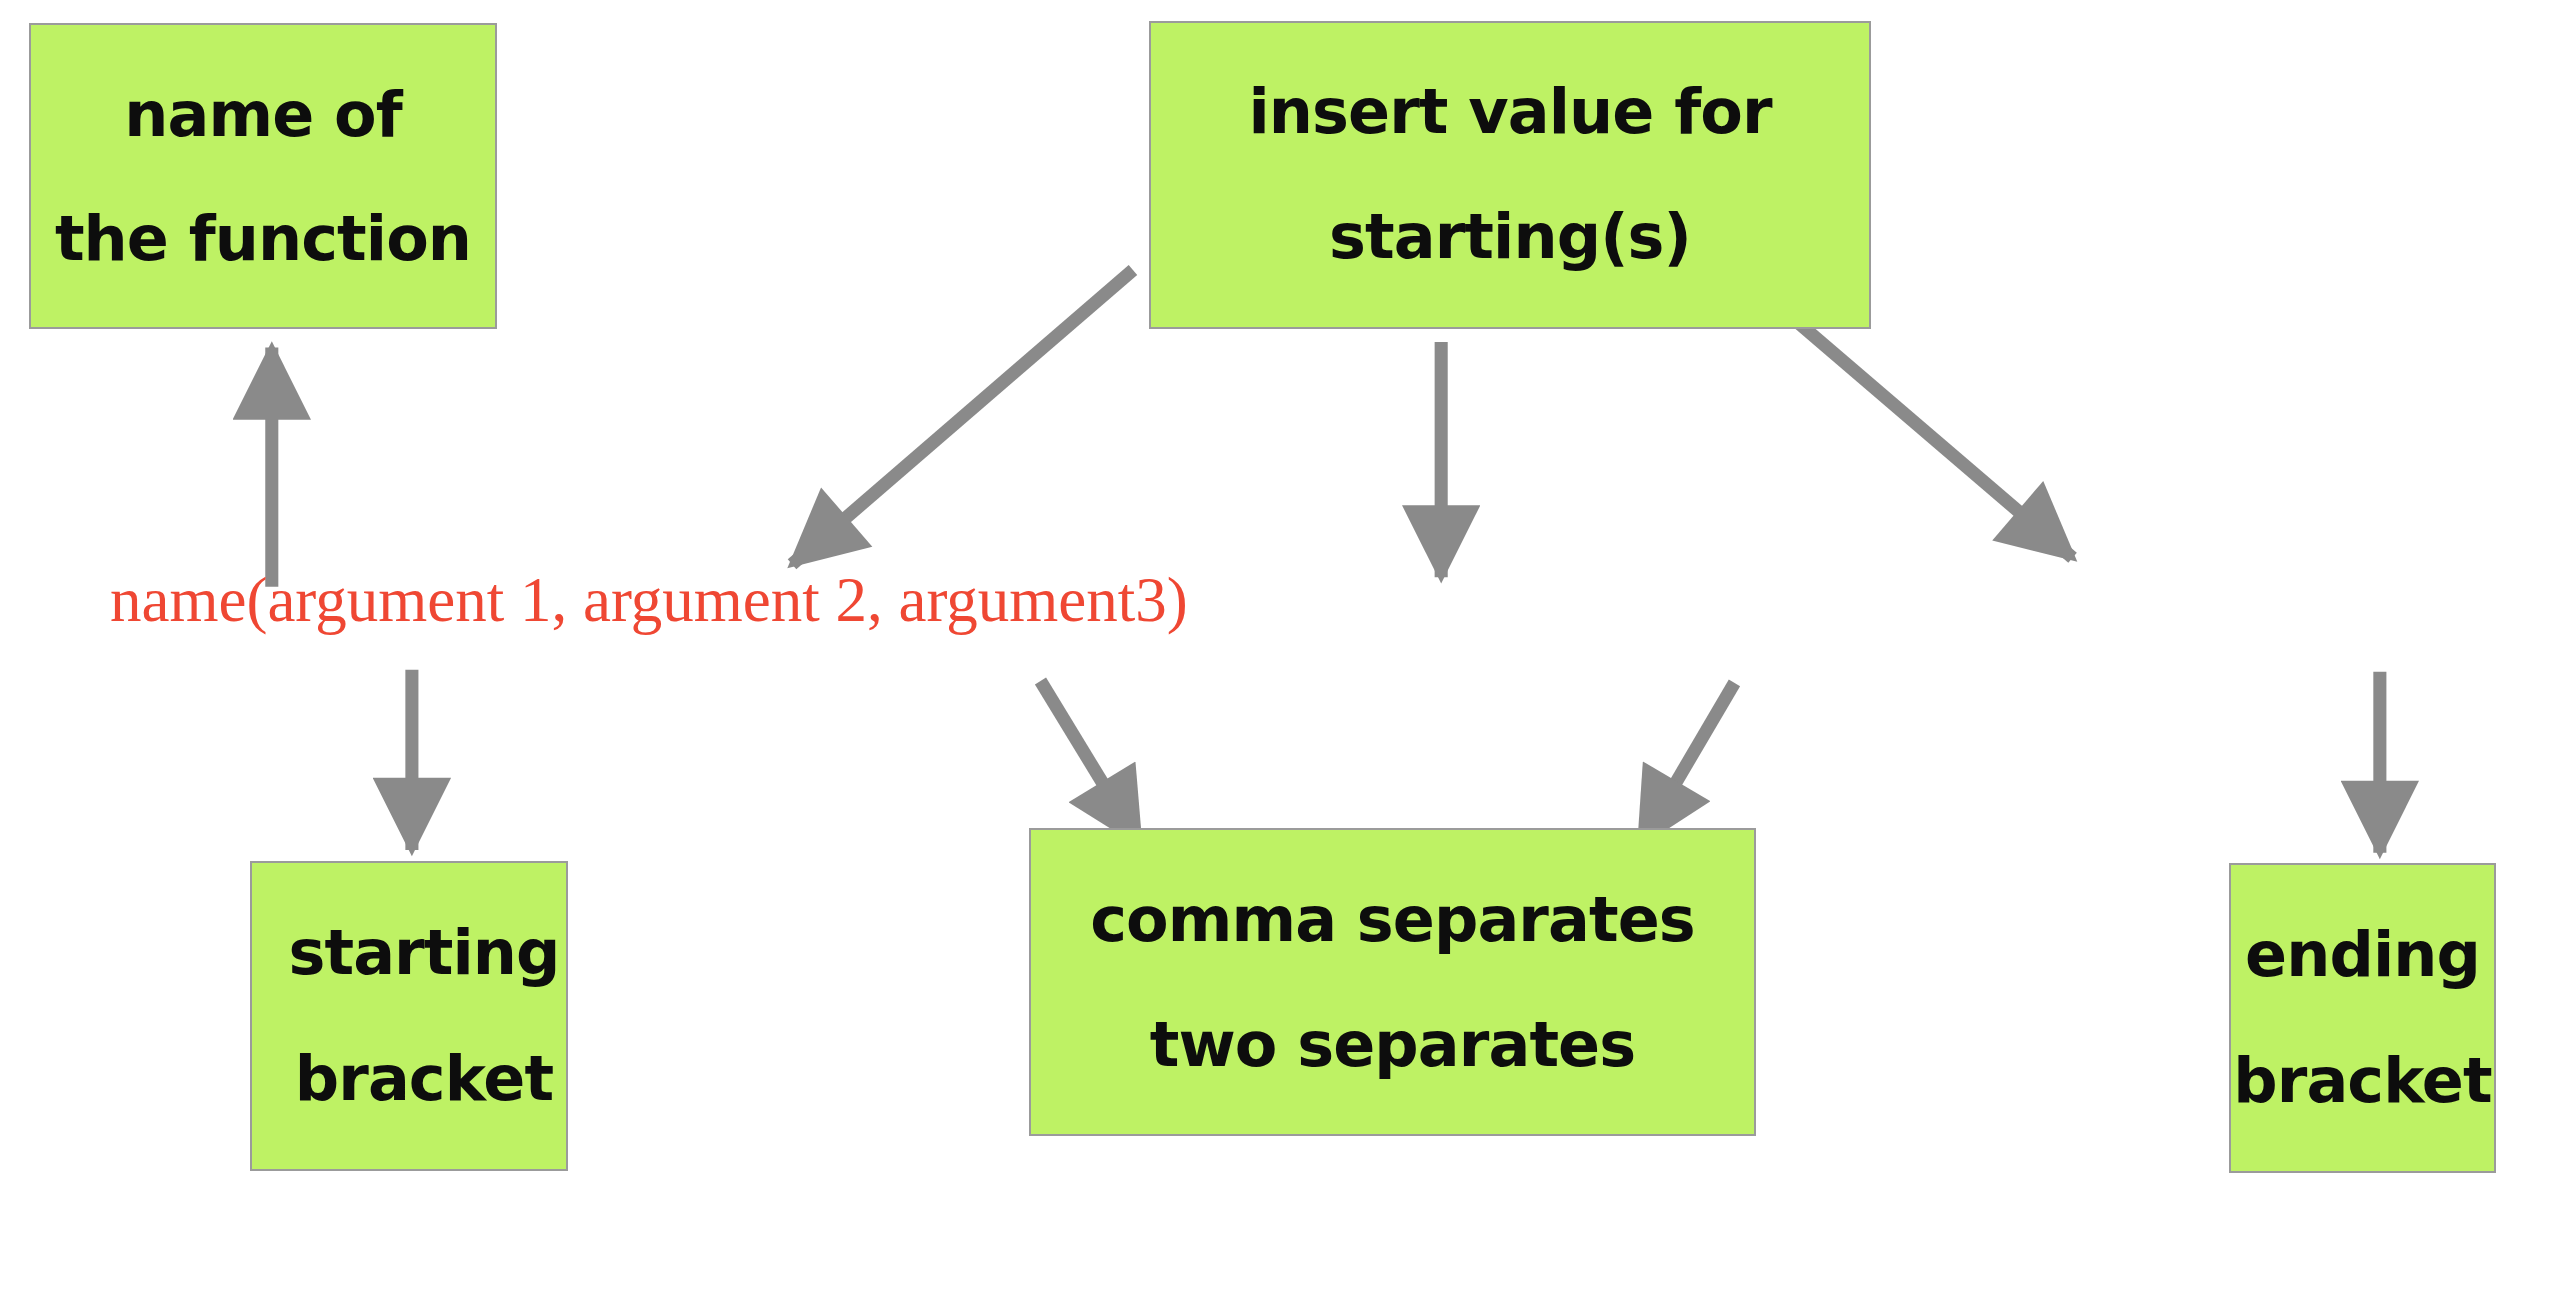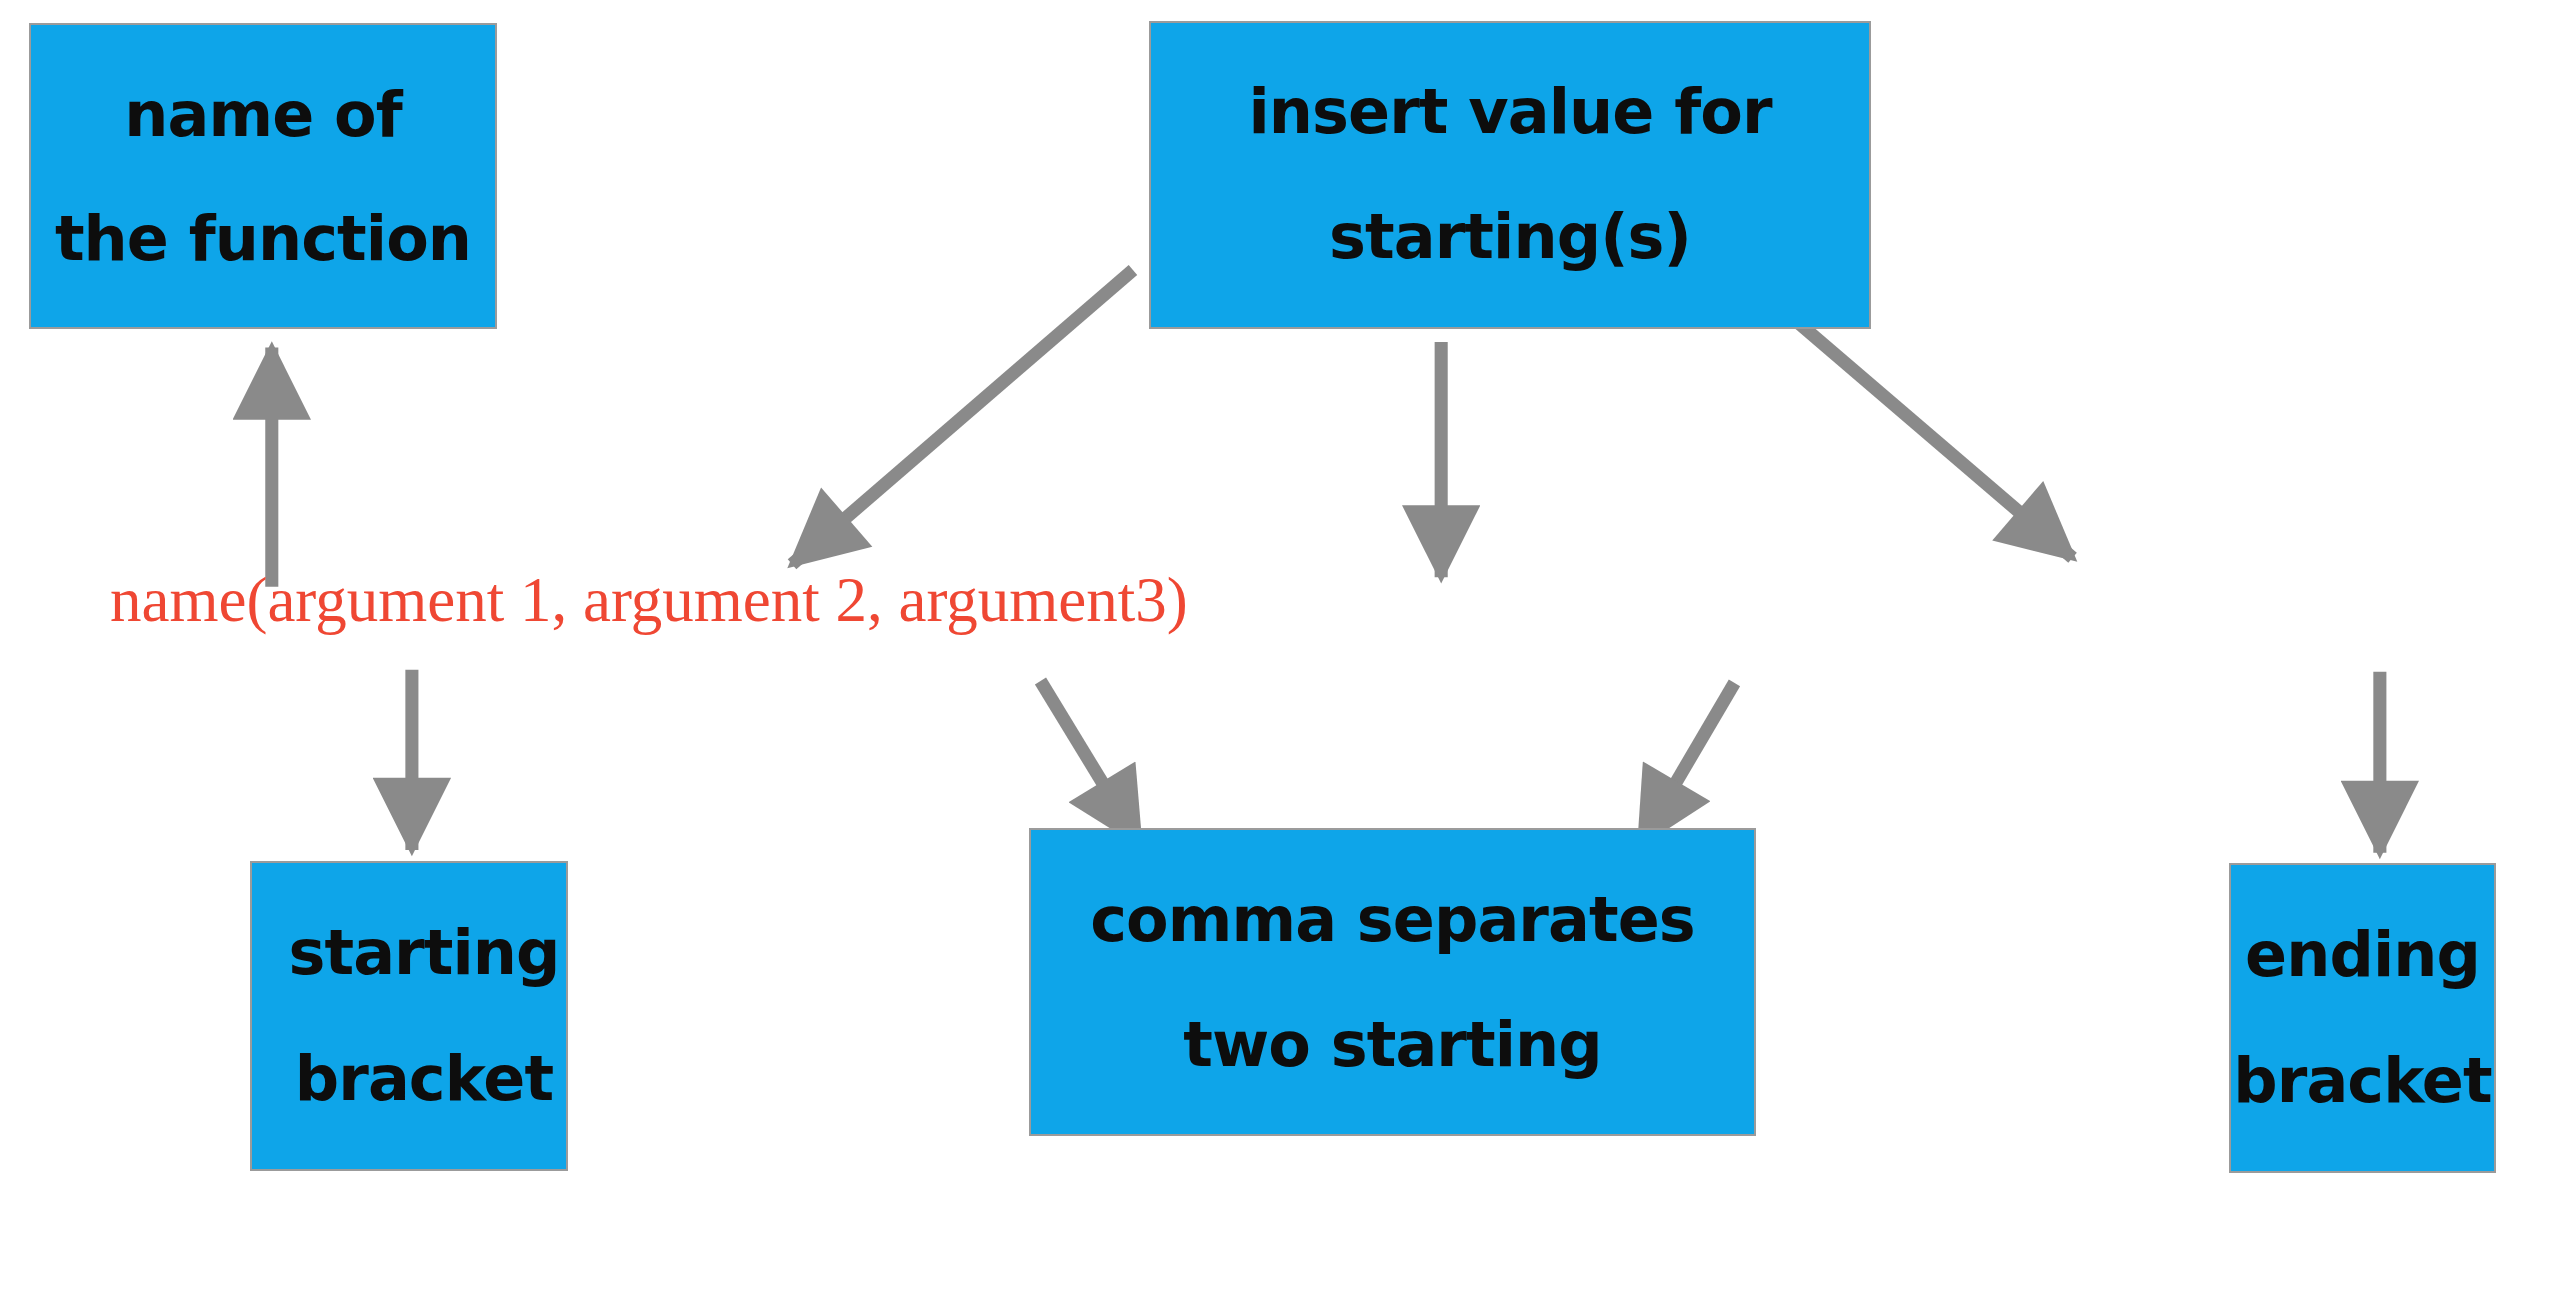--- a/index.html
+++ b/index.html
@@ -14,21 +14,21 @@
   .canvas{
     position:relative;
     width:2576px;
     height:1291px;
     background:var(--background);
     overflow:hidden;
     font-family:"DejaVu Sans", sans-serif;
   }
   .label-box{
     position:absolute;
-    background:#0ea5e9;
+    background:#bef264;
     border:2.8px solid var(--box-border);
     display:flex;
     flex-direction:column;
     justify-content:space-evenly;
     align-items:center;
     text-align:center;
   }
   .label-line{
     font-family:"DejaVu Sans", sans-serif;
     font-size:62px;
@@ -108,21 +108,21 @@
     <span class="label-line">starting(s)</span>
   </div>
 
   <div class="label-box" id="box-starting-bracket">
     <span class="label-line">starting</span>
     <span class="label-line">bracket</span>
   </div>
 
   <div class="label-box" id="box-comma-separates">
     <span class="label-line">comma separates</span>
-    <span class="label-line">two starting</span>
+    <span class="label-line">two separates</span>
   </div>
 
   <div class="label-box" id="box-ending-bracket">
     <span class="label-line">ending</span>
     <span class="label-line">bracket</span>
   </div>
 
   <div class="code-line">name(argument 1, argument 2, argument3)</div>
 
 </div>

